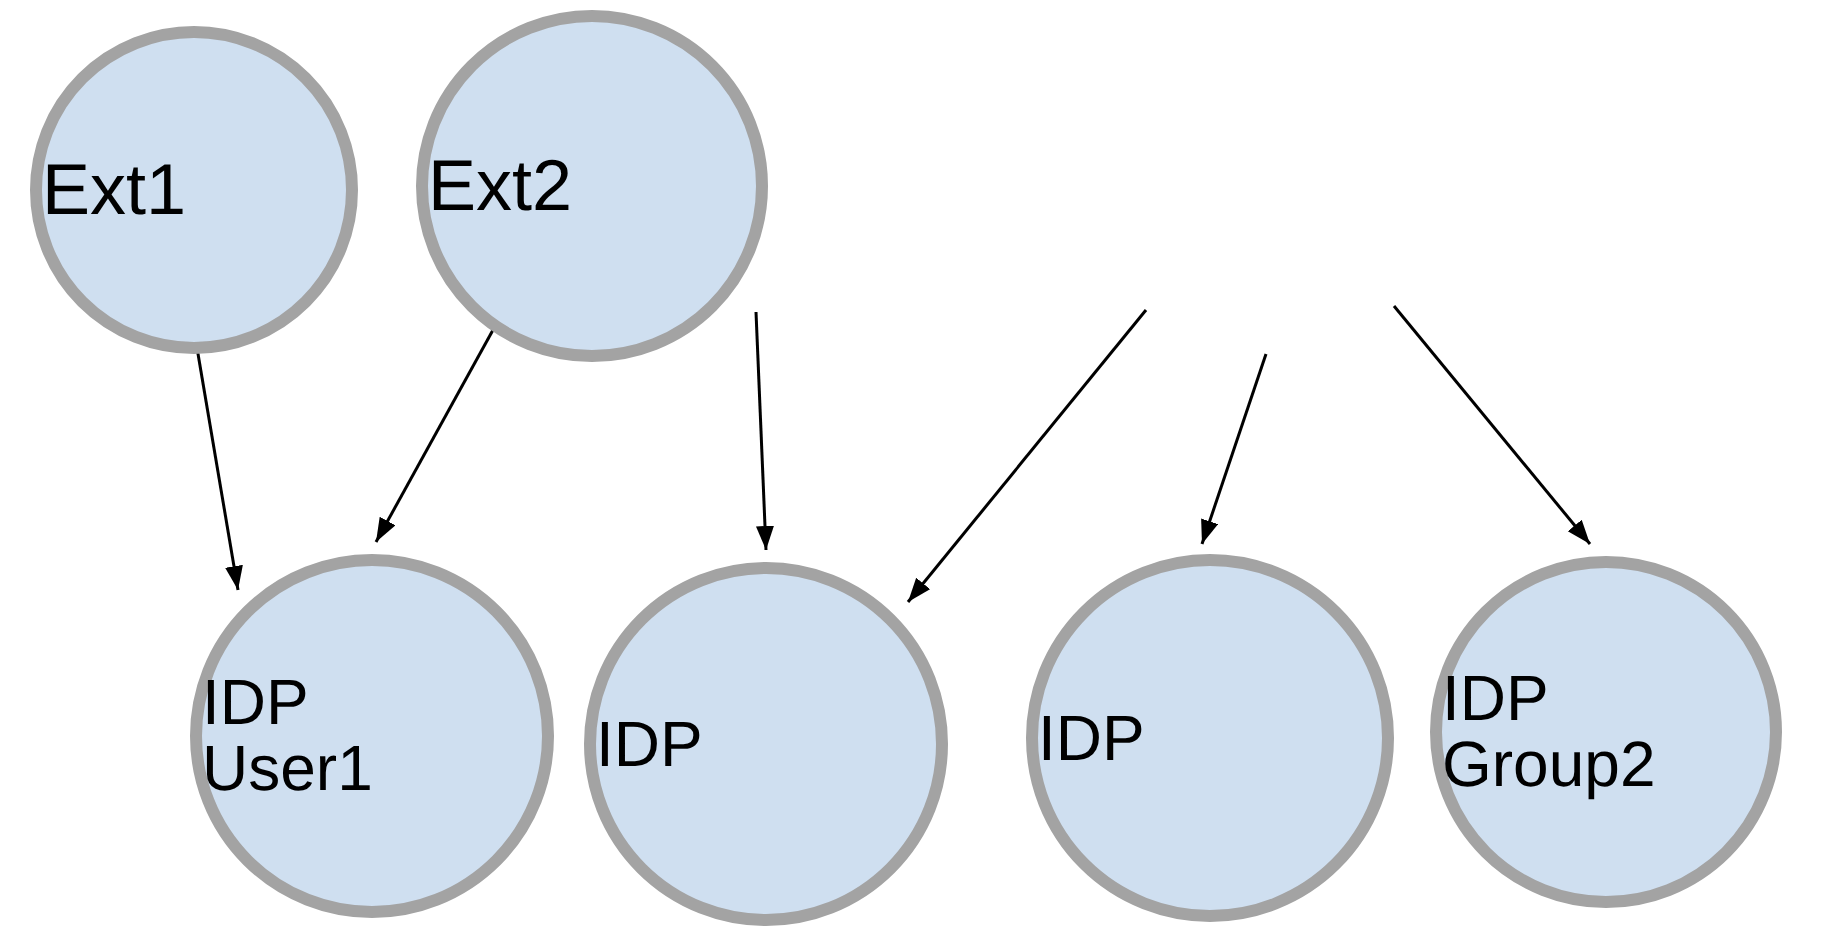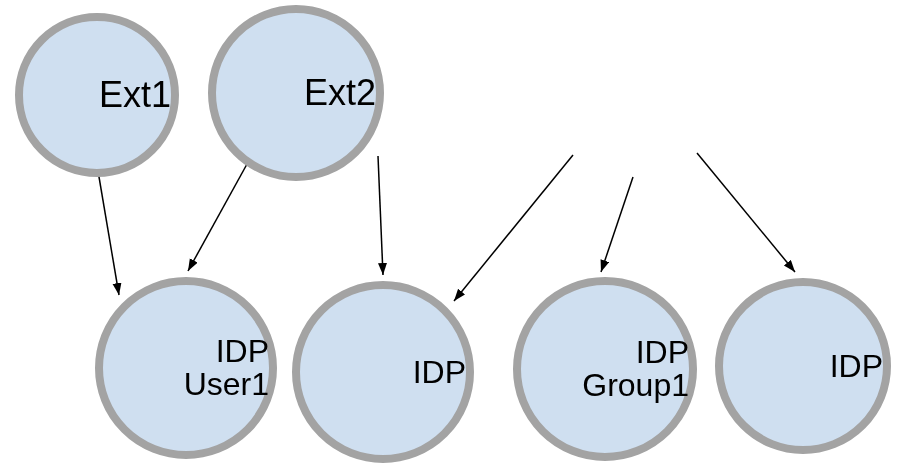--- a/index.html
+++ b/index.html
@@ -23,26 +23,26 @@
     height: 470px;
   }
   .edge {
     stroke: #000000;
     stroke-width: 1.5;
     fill: none;
   }
   .node {
     position: absolute;
     box-sizing: border-box;
-    border: 8px solid #a3a3a3;
+    border: 6px solid #a3a3a3;
     border-radius: 50%;
     background: #cfdff0;
     display: flex;
     flex-direction: column;
-    align-items: flex-end;
+    align-items: flex-start;
     justify-content: center;
     text-align: center;
     color: #000000;
   }
   .node .label-lg {
     font-size: 36px;
     line-height: 1.1;
   }
   .node .label-sm {
     font-size: 32px;
@@ -90,20 +90,20 @@
     <span class="label-sm">IDP</span>
     <span class="label-sm">User1</span>
   </div>
 
   <div class="node node-user2">
     <span class="label-sm">IDP</span>
   </div>
 
   <div class="node node-group1">
     <span class="label-sm">IDP</span>
-    <span class="label-sm">Group1</span>
   </div>
 
   <div class="node node-group2">
     <span class="label-sm">IDP</span>
+    <span class="label-sm">Group2</span>
   </div>
 
 </div>
 
 </body></html>

